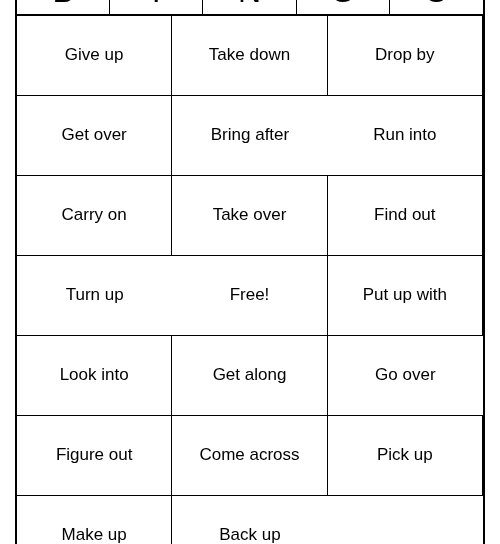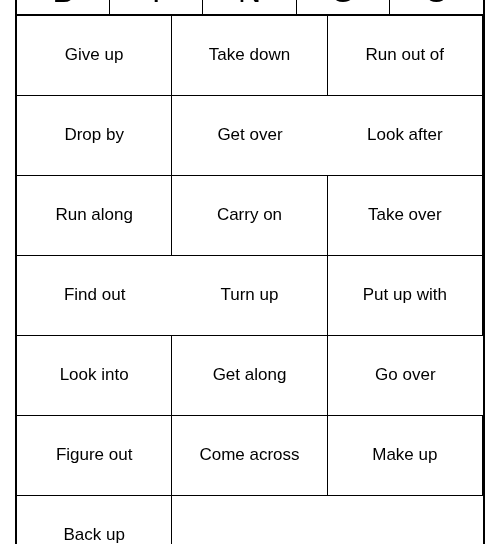--- a/index.html
+++ b/index.html
@@ -66,31 +66,32 @@
   <div class="bingo-header">
     <div class="bingo-header-cell">B</div>
     <div class="bingo-header-cell">I</div>
     <div class="bingo-header-cell">N</div>
     <div class="bingo-header-cell">G</div>
     <div class="bingo-header-cell">O</div>
   </div>
   <div class="bingo-grid" id="grid-container">
   <div class="bingo-cell">Give up</div>
       <div class="bingo-cell">Take down</div>
-      <div class="bingo-cell">Run out of</div>
       <div class="bingo-cell">Drop by</div>
       <div class="bingo-cell">Get over</div>
-      <div class="bingo-cell">Look after</div>
-      <div class="bingo-cell">Run along</div>
+      <div class="bingo-cell">Bring after</div>
+      <div class="bingo-cell">Run into</div>
       <div class="bingo-cell">Carry on</div>
       <div class="bingo-cell">Take over</div>
       <div class="bingo-cell">Find out</div>
       <div class="bingo-cell">Turn up</div>
+      <div class="bingo-cell">Free!</div>
       <div class="bingo-cell">Put up with</div>
       <div class="bingo-cell">Look into</div>
       <div class="bingo-cell">Get along</div>
       <div class="bingo-cell">Go over</div>
       <div class="bingo-cell">Figure out</div>
       <div class="bingo-cell">Come across</div>
+      <div class="bingo-cell">Pick up</div>
       <div class="bingo-cell">Make up</div>
       <div class="bingo-cell">Back up</div>
     </div>
 </div>
 
 </body></html>

